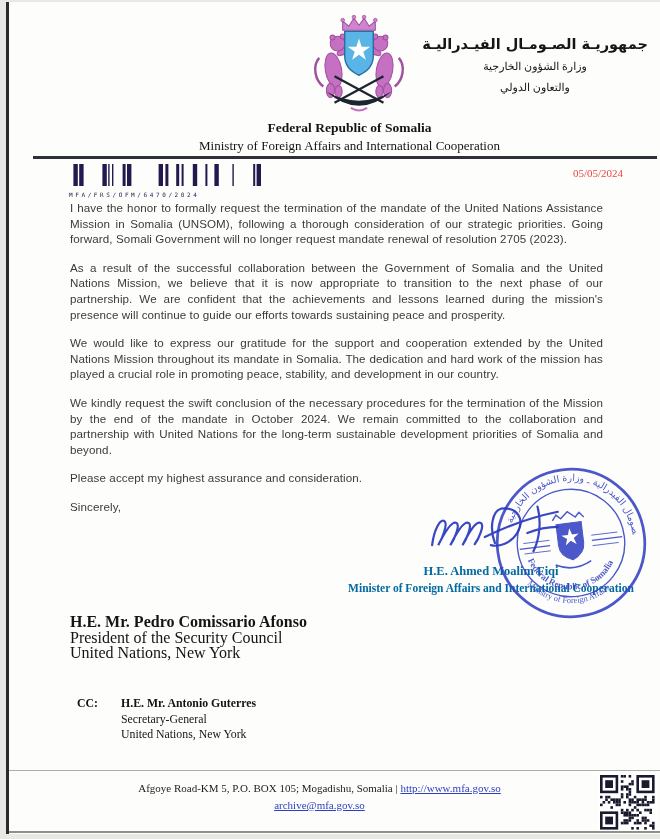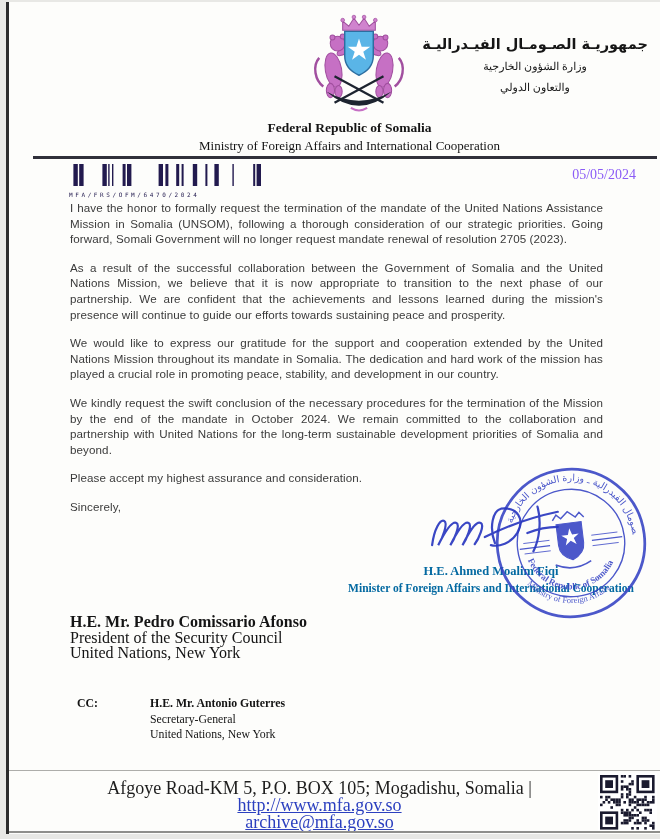--- a/index.html
+++ b/index.html
@@ -20,49 +20,49 @@
   .hdr-arabic .a2, .hdr-arabic .a3 { font-size:11px; line-height:21px;font-family:Liberation Serif, serif; }
   .hdr-english { position:absolute; left:40px; right:10px; top:117px; text-align:center; color:#141414; }
   .hdr-english .e1 { font-weight:bold; font-size:13.5px; line-height:18px; }
   .hdr-english .e2 { font-size:13px; line-height:18px; }
   .rule { position:absolute; left:24px; right:3px; top:154px; height:2.5px; background:#30303a; }
 
   
   .barcode-wrap { position:absolute; left:60px; top:162px; width:196px; }
   .barcode-text { font-family:"DejaVu Sans Mono", monospace; font-size:6px; letter-spacing:2.6px;
                   color:#221a4e; margin-top:1px; white-space:nowrap; }
-  .date { position:absolute; right:24px; top:165px; font-size:14px; color:#8b5cf6; }
+  .date { position:absolute; right:37px; top:165px; font-size:11px; color:#ef4444; }
 
   
   .body-text { position:absolute; left:61px; top:198px; width:533px; color:#3a3a3a;
                font-family:"Liberation Sans", sans-serif; font-size:11.6px; line-height:15.6px;
                letter-spacing:.1px; }
   .body-text p { margin-bottom:13px; text-align:justify; }
   .body-text p.no-just { text-align:left; }
 
   
   .stamp { position:absolute; left:483px; top:462px; width:158px; height:158px; opacity:.88;
            transform:rotate(-7deg); z-index:3; }
   .signature { position:absolute; left:415px; top:496px; width:152px; height:64px; z-index:4; }
   .sig-block { position:absolute; right:2px; top:552px; width:334px; text-align:center; z-index:2;
                color:#0369a1;margin-top:9px; }
   .sig-block .name { font-weight:bold; font-size:12.5px; line-height:17px; }
   .sig-block .title { font-weight:bold; font-size:11.5px; line-height:16px; }
 
   
   .recipient { position:absolute; left:61px; top:612px; font-size:16px; line-height:15.6px; color:#141414; }
   .recipient .name { font-weight:bold; }
-  .cc { position:absolute; left:68px; top:694px; display:flex; font-size:11.8px; line-height:15.6px; color:#141414;gap:29px; }
+  .cc { position:absolute; left:68px; top:694px; display:flex; font-size:11.8px; line-height:15.6px; color:#141414; }
   .cc .cc-label { font-weight:bold; width:44px; }
   .cc .name { font-weight:bold; }
 
   
   .footer-rule { position:absolute; left:0; right:0; top:768px; height:1px; background:#adadaa; }
   .footer { position:absolute; left:40px; right:70px; top:778px; text-align:center;
-            font-size:18px; line-height:17px; color:#1d1d1d; }
+            font-size:11px; line-height:17px; color:#1d1d1d; }
   .footer a { color:#2b3fbf; text-decoration:underline; }
   .qr { position:absolute; right:3px; top:771px; width:59px; height:59px; }
   .bottom-rule { position:absolute; left:0; right:0; top:829px; height:2px; background:#8f8f8c; }
 </style>
 </head>
 <body>
 
 <div class="scan">
   <div class="page">
 

